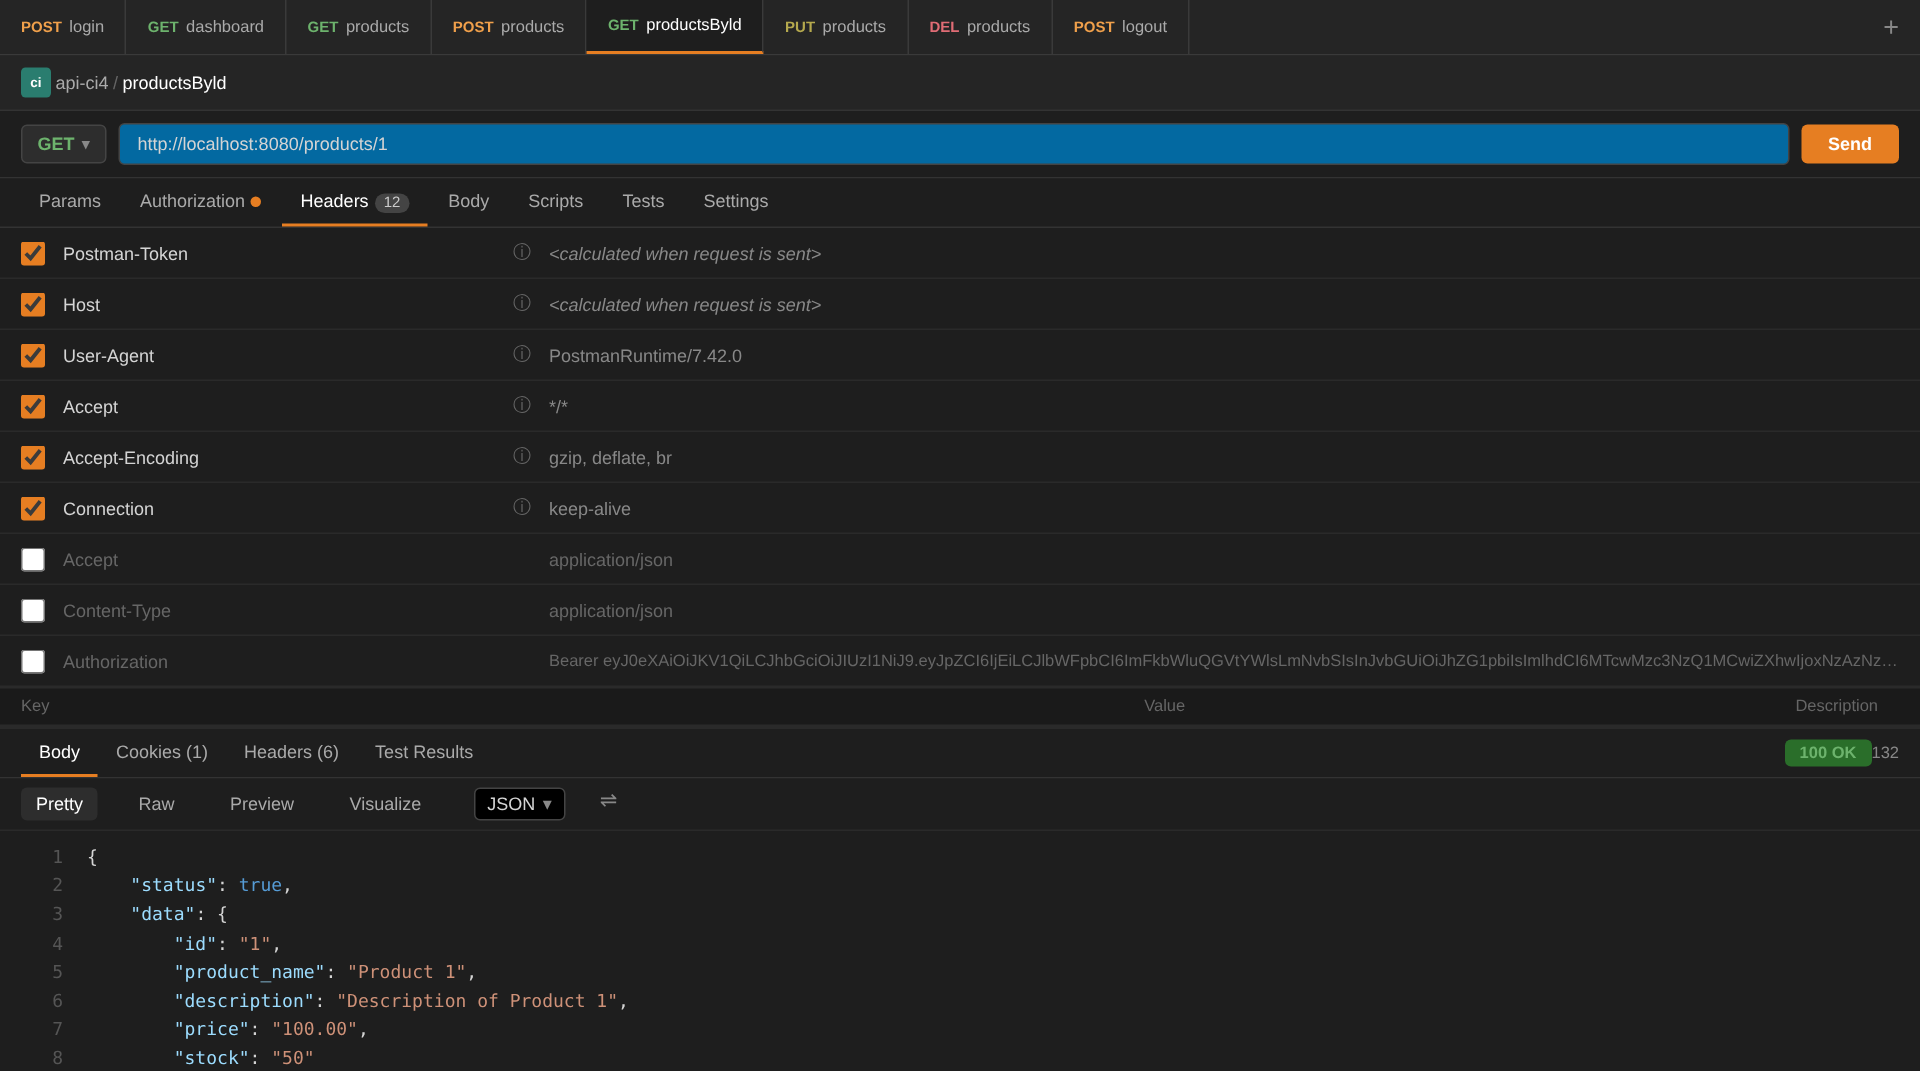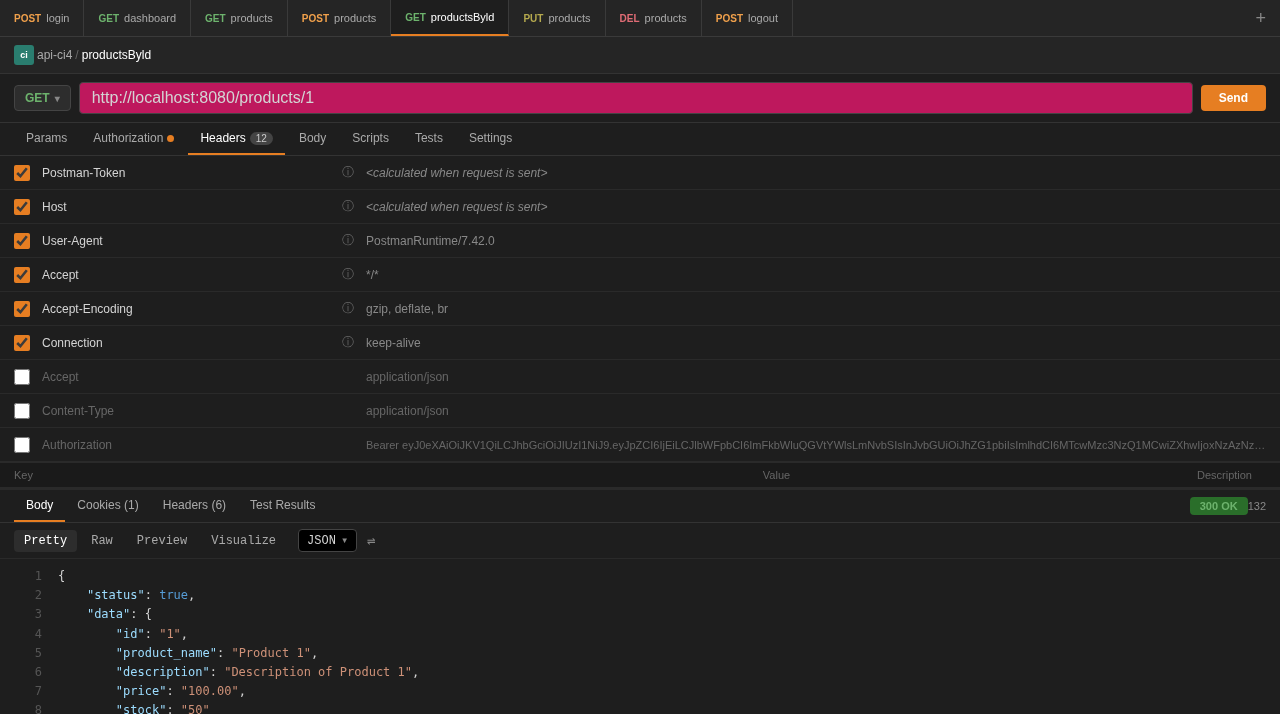--- a/index.html
+++ b/index.html
@@ -100,26 +100,26 @@
       padding: 5px 10px;
       cursor: pointer;
       gap: 5px;
       color: #6db36d;
       font-weight: 700;
       font-size: 12px;
     }
     .method-selector .chevron { color: #888; font-size: 10px; }
     .url-input {
       flex: 1;
-      background: #be185d;
+      background: #0369a1;
       border: 1px solid #444;
       border-radius: 4px;
       padding: 6px 12px;
       color: #d4d4d4;
-      font-size: 16px;
+      font-size: 12px;
       outline: none;
     }
     .send-btn {
       background: #e67e22;
       color: #fff;
       border: none;
       border-radius: 4px;
       padding: 6px 18px;
       font-size: 12px;
       font-weight: 600;
@@ -237,26 +237,24 @@
       color: #6db36d;
       padding: 3px 10px;
       border-radius: 4px;
       font-size: 11px;
       font-weight: 600;
     }
 
     
     .format-bar {
       display: flex;
-      align-items: center;
       padding: 6px 14px;
       background: #1e1e1e;
       border-bottom: 1px solid #2a2a2a;
-      gap: 4px;
-      font-family: Liberation Mono, monospace;
+      gap: 17px;
     }
     .fmt-tab {
       padding: 4px 10px;
       cursor: pointer;
       font-size: 12px;
       color: #aaa;
       border-radius: 4px;
     }
     .fmt-tab.active { background: #2d2d2d; color: #fff; }
     .fmt-select {
@@ -447,21 +445,21 @@
     <span class="col-value">Value</span>
     <span class="col-desc">Description</span>
   </div>
 </div>
 
 <div class="resp-tabs-bar">
   <div class="resp-tab active">Body</div>
   <div class="resp-tab">Cookies (1)</div>
   <div class="resp-tab">Headers (6)</div>
   <div class="resp-tab">Test Results</div>
-  <div class="status-badge">300 OK</div>
+  <div class="status-badge">100 OK</div>
   <span style="color:#888;font-size:11px;margin-left:0">132</span>
 </div>
 
 <div class="format-bar">
   <div class="fmt-tab active">Pretty</div>
   <div class="fmt-tab">Raw</div>
   <div class="fmt-tab">Preview</div>
   <div class="fmt-tab">Visualize</div>
   <div class="fmt-select">
     <span>JSON</span>

